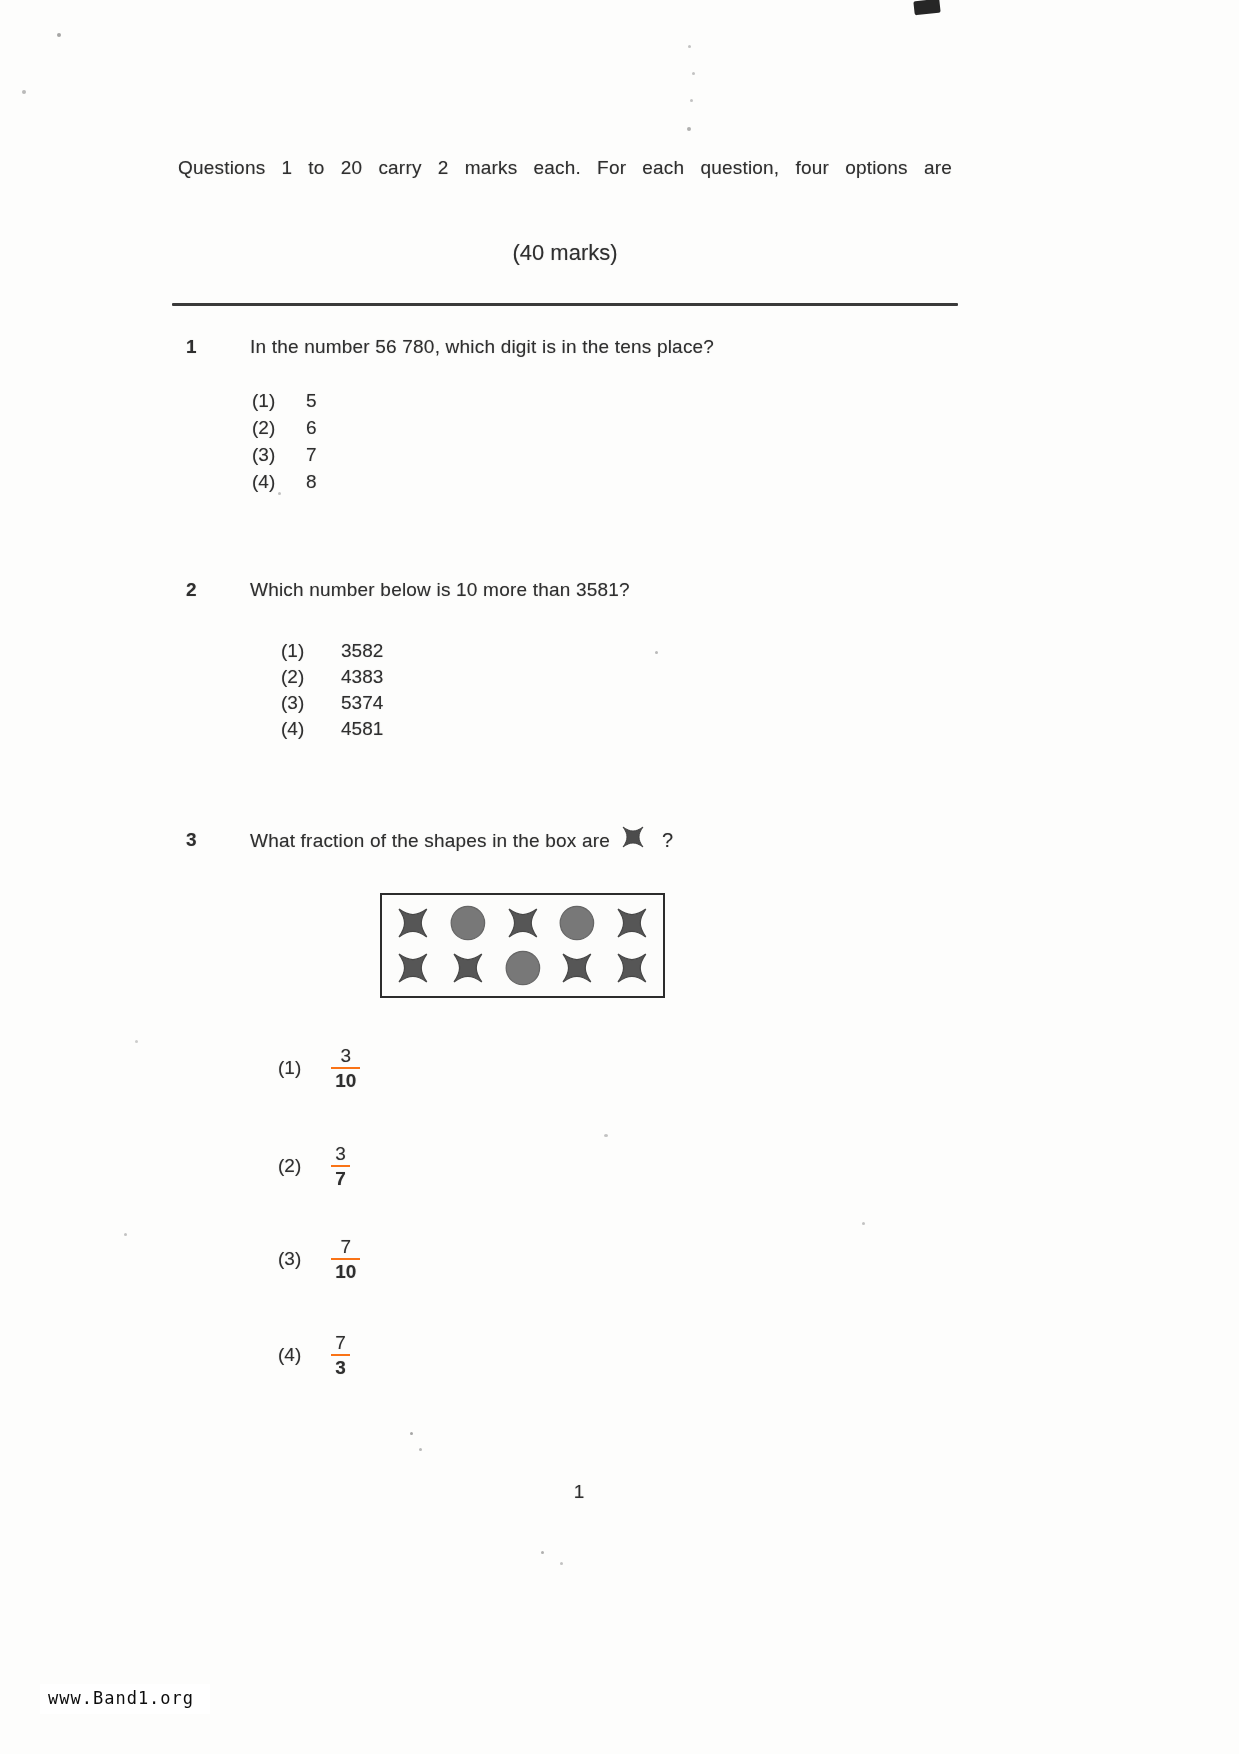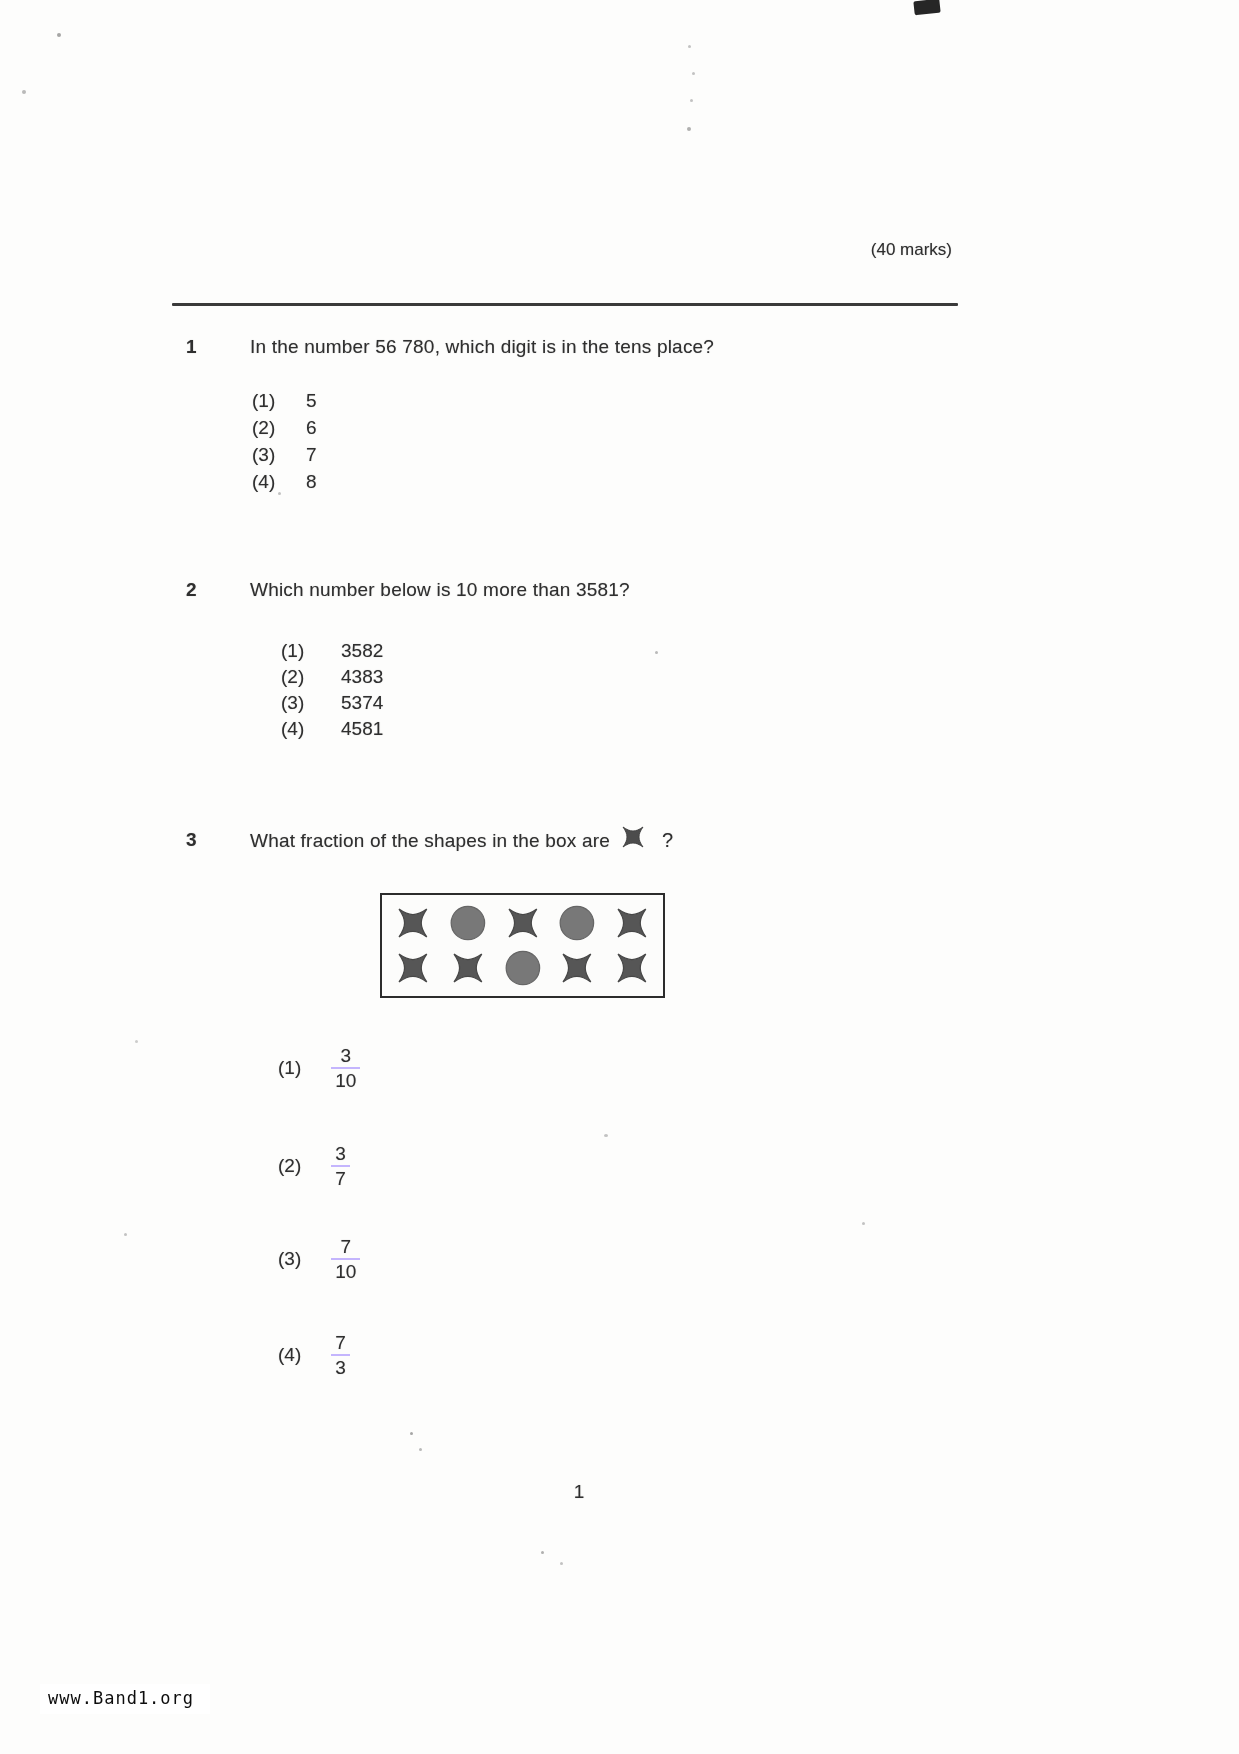--- a/index.html
+++ b/index.html
@@ -10,21 +10,21 @@
     color:#2f2f2f;
     position:relative;
     overflow:hidden;
   }
   .page { position:relative; width:1239px; height:1754px;
           text-shadow:0 0 1px rgba(45,45,45,0.35); }
   .abs { position:absolute; }
 
   .instr { width:774px; font-size:19px; line-height:27.5px; letter-spacing:0.2px; }
   .instr .just { text-align:justify; text-align-last:justify; }
-  .marks { width:774px; text-align:right; font-size:17px; }
+  .marks { width:774px; text-align:center; font-size:22px; }
   .rule { height:3px; background:#3a3a3a; border-radius:1px; }
 
   .qnum { font-size:19px; font-weight:bold; }
   .qtext { font-size:19px; letter-spacing:0.2px; white-space:nowrap; }
   .qtext-row { display:flex; align-items:flex-end; gap:8px; }
   .optlabel, .optval { font-size:19px; white-space:nowrap; }
 
   .shapes-box {
     box-sizing:border-box;
     width:285px; height:105px;
@@ -37,21 +37,21 @@
   .shape { width:42px; height:42px; display:inline-block; }
   .shape svg { width:100%; height:100%; display:block; }
 
   .inline-star { width:30px; height:30px; display:inline-block; }
   .inline-star svg { width:100%; height:100%; display:block; }
   .qmark { font-size:20px; margin-left:6px; }
 
   .frac-row { display:flex; align-items:center; gap:30px; }
   .frac { display:inline-block; text-align:center; font-size:19px; line-height:21px; }
   .frac .num { display:block; padding:0 4px 1px; }
-  .frac .den { display:block; border-top:2px solid #c4b5fd; padding:1px 4px 0; }
+  .frac .den { display:block; border-top:2px solid #f97316; padding:1px 4px 0;font-weight:bold; }
 
   .pagenum { width:26px; text-align:center; font-size:19px; }
   .watermark {
     font-family:"DejaVu Sans Mono", monospace;
     font-size:17px; color:#0d0d0d; background:#ffffff;
     padding:4px 16px 6px 8px; letter-spacing:1px;
     text-shadow:none;
   }
 
   .speck { position:absolute; background:#3c3c3c; border-radius:50%; }
@@ -76,20 +76,21 @@
   <div class="speck" style="left:604px;top:1134px;width:4px;height:3px;opacity:.3"></div>
   <div class="speck" style="left:862px;top:1222px;width:3px;height:3px;opacity:.3"></div>
   <div class="speck" style="left:124px;top:1233px;width:3px;height:3px;opacity:.3"></div>
   <div class="speck" style="left:410px;top:1432px;width:3px;height:3px;opacity:.45"></div>
   <div class="speck" style="left:419px;top:1448px;width:3px;height:3px;opacity:.35"></div>
   <div class="speck" style="left:541px;top:1551px;width:3px;height:3px;opacity:.4"></div>
   <div class="speck" style="left:560px;top:1562px;width:3px;height:3px;opacity:.3"></div>
 
   <section>
     <div class="abs instr" style="left:178px;top:154px">
+      <div class="just">Questions 1 to 20 carry 2 marks each. For each question, four options are</div>
     </div>
     <div class="abs marks" style="left:178px;top:240px">(40 marks)</div>
     <div class="abs rule" style="left:172px;top:303px;width:786px"></div>
   </section>
 
   <section>
     <div class="abs qnum" style="left:186px;top:336px">1</div>
     <div class="abs qtext" style="left:250px;top:336px">In the number 56 780, which digit is in the tens place?</div>
     <div class="abs optlabel" style="left:252px;top:390px">(1)</div>
     <div class="abs optval" style="left:306px;top:390px">5</div>

